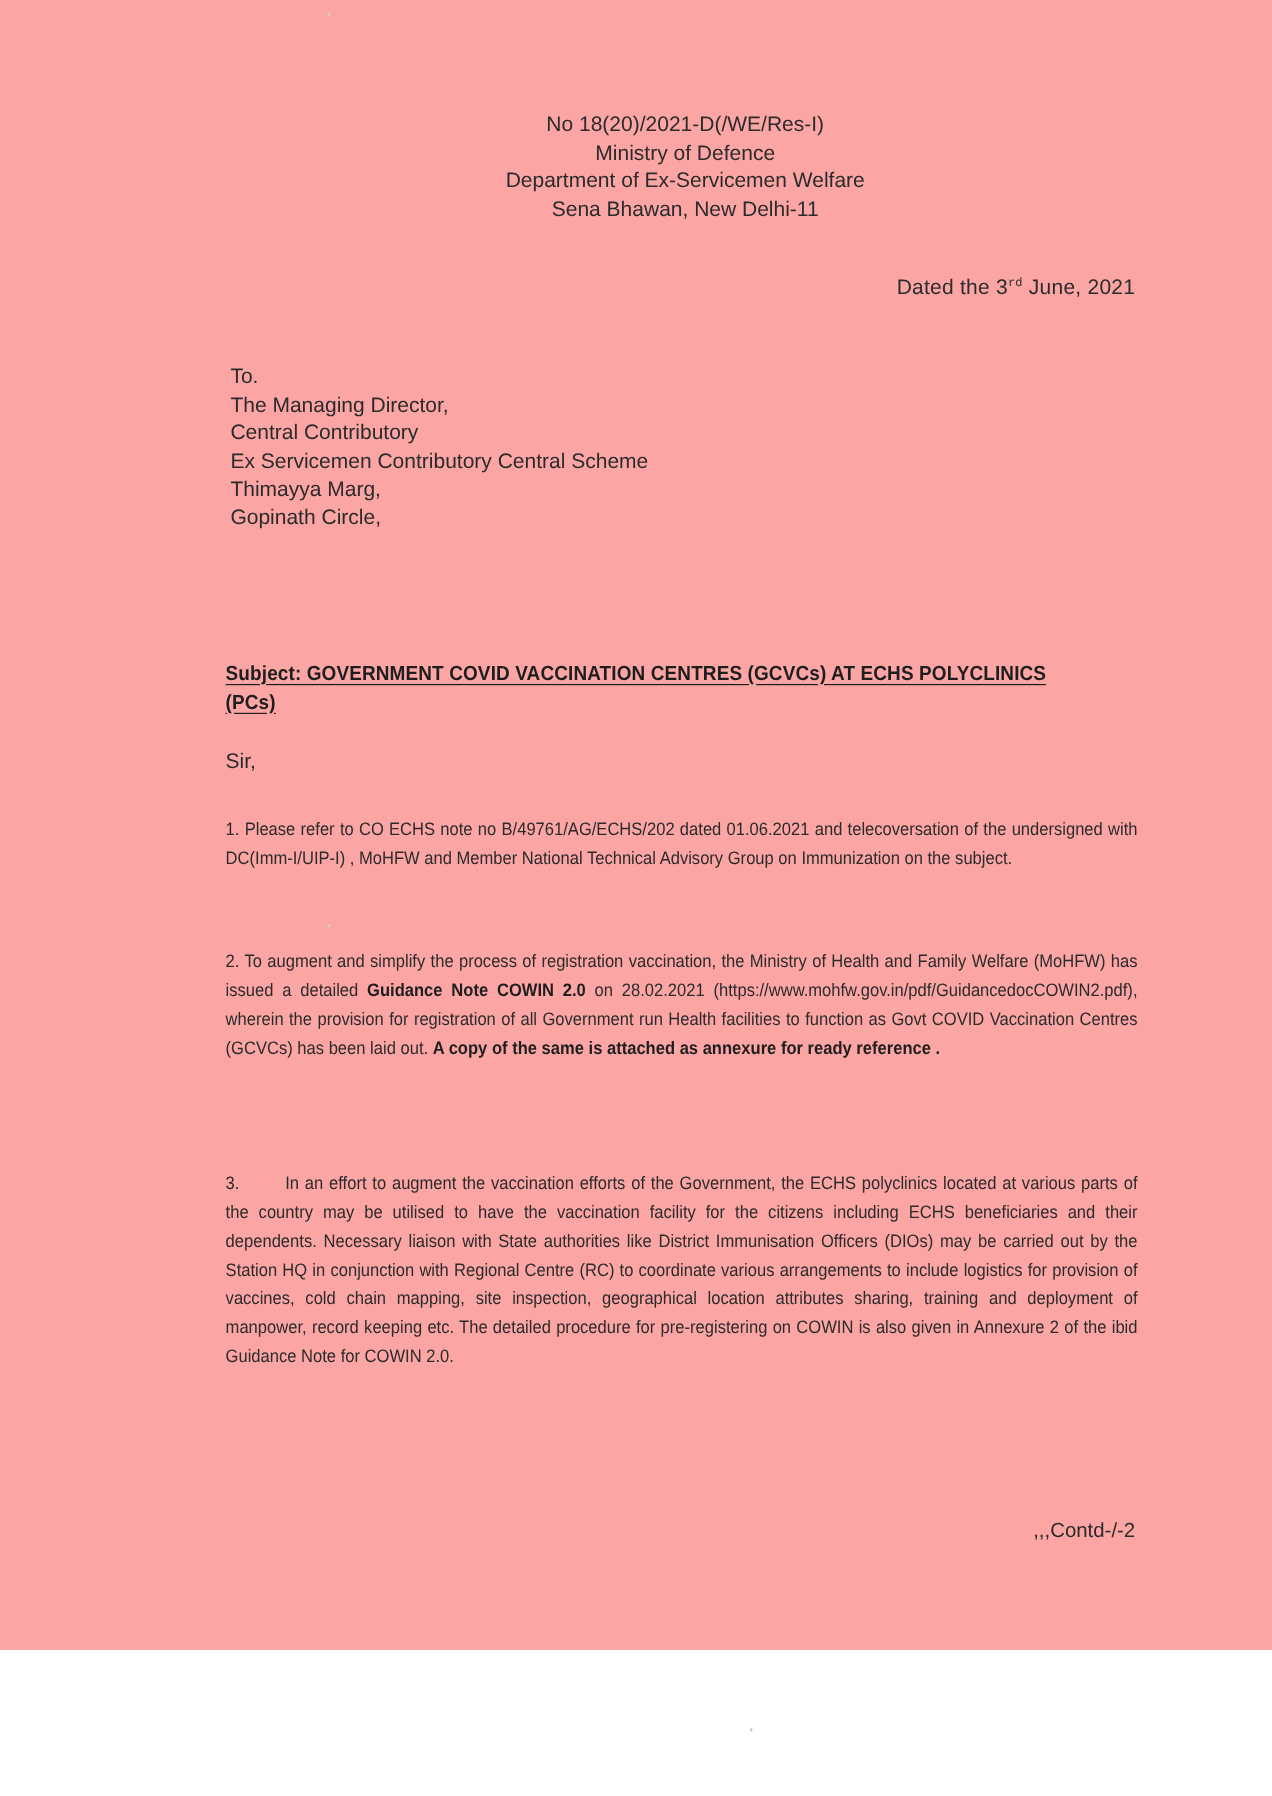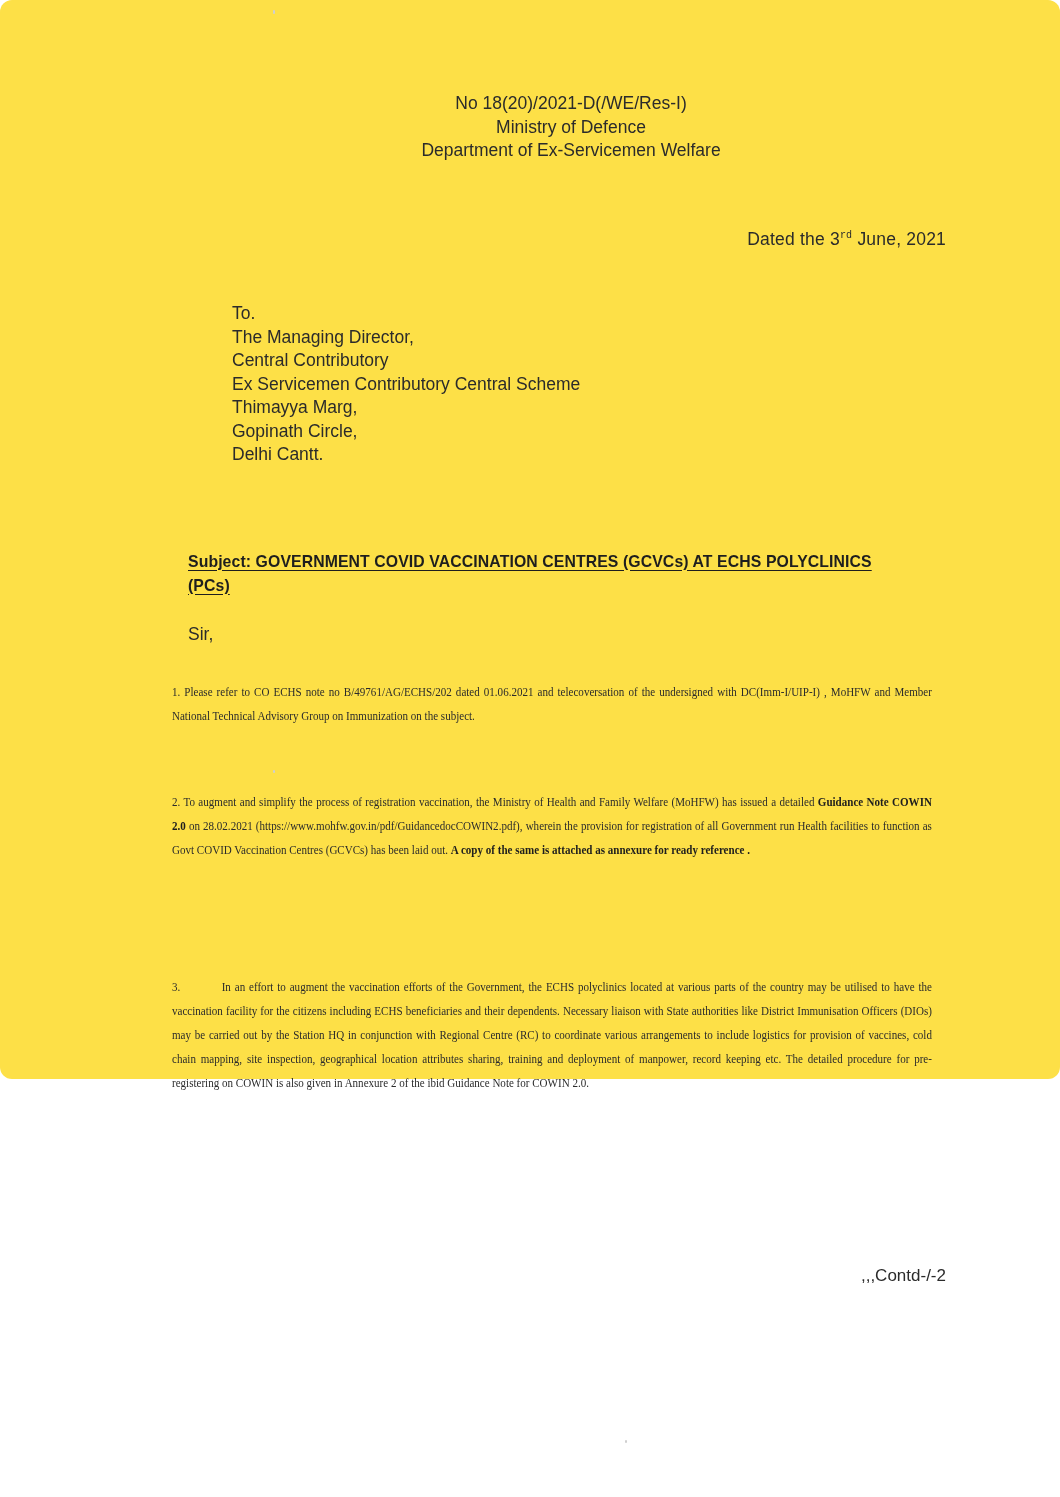--- a/index.html
+++ b/index.html
@@ -12,23 +12,22 @@
       height: 1497px;
       position: relative;
       overflow: hidden;
       color: #2a2a2a;
       font-family: "Liberation Sans", sans-serif;
     }
     .page {
       position: absolute;
       left: 0; top: 0;
       width: 1060px;
-      height: 1079px;
-      background: #fde047;
-      border-radius: 12px;
+      height: 1375px;
+      background: #fca5a5;
     }
     .header-block {
       position: absolute;
       top: 92px;
       left: 0;
       width: 1060px;
       text-align: center;
       font-size: 17.5px;
       line-height: 23.5px;
       color: #2b2b2b;
@@ -52,21 +51,21 @@
       font-family: Liberation Mono, monospace;
     }
     .address {
       position: absolute;
       top: 302px;
       left: 192px;
       font-size: 17.5px;
       line-height: 23.5px;
       color: #2b2b2b;
     }
-    .address div { white-space: nowrap; margin-left: 40px; }
+    .address div { white-space: nowrap; }
     .subject {
       position: absolute;
       top: 550px;
       left: 188px;
       width: 740px;
       font-family: "Liberation Sans", sans-serif;
       font-weight: bold;
       font-size: 17px;
       line-height: 24px;
       color: #1e1e1e;
@@ -78,28 +77,27 @@
     }
     .salutation {
       position: absolute;
       top: 624px;
       left: 188px;
       font-size: 17.5px;
       color: #2b2b2b;
     }
     .para {
       position: absolute;
-      left: 172px;
+      left: 188px;
       width: 760px;
-      font-size: 12px;
+      font-size: 15px;
       line-height: 24px;
       color: #2b2b2b;
       text-align: justify;
       text-align-last: left;
-      font-family: Liberation Serif, serif;
     }
     .para .inner {
       transform: scaleX(0.92);
       transform-origin: left top;
       width: 826px;
     }
     .para b { font-weight: bold; color: #1e1e1e; }
     #p1 { top: 680px; }
     #p2 { top: 790px; }
     #p3 { top: 975px; }
@@ -124,34 +122,34 @@
 <div class="page">
 
   <div class="speck" style="left:273px;top:10px;"></div>
   <div class="speck" style="left:273px;top:770px;height:3px;"></div>
   <div class="speck" style="left:625px;top:1440px;height:3px;"></div>
 
   <div class="header-block">
     <span class="hline">No 18(20)/2021-D(/WE/Res-I)</span>
     <span class="hline">Ministry of Defence</span>
     <span class="hline">Department of Ex-Servicemen Welfare</span>
+    <span class="hline">Sena Bhawan, New Delhi-11</span>
   </div>
 
   <div class="dated">
     <span>Dated  the 3</span><sup>rd</sup><span> June,  2021</span>
   </div>
 
   <div class="address">
     <div>To.</div>
     <div>The Managing Director,</div>
     <div>Central Contributory</div>
     <div>Ex Servicemen Contributory Central Scheme</div>
     <div>Thimayya Marg,</div>
     <div>Gopinath Circle,</div>
-    <div>Delhi Cantt.</div>
   </div>
 
   <div class="subject">Subject: GOVERNMENT COVID VACCINATION CENTRES (GCVCs) AT ECHS POLYCLINICS (PCs)</div>
 
   <div class="salutation">Sir,</div>
 
   <div class="para" id="p1">
     <div class="inner">1. Please refer to CO ECHS note no B/49761/AG/ECHS/202 dated 01.06.2021 and telecoversation of the undersigned with DC(Imm-I/UIP-I) , MoHFW and Member National Technical Advisory Group on Immunization on the subject.</div>
   </div>
 

